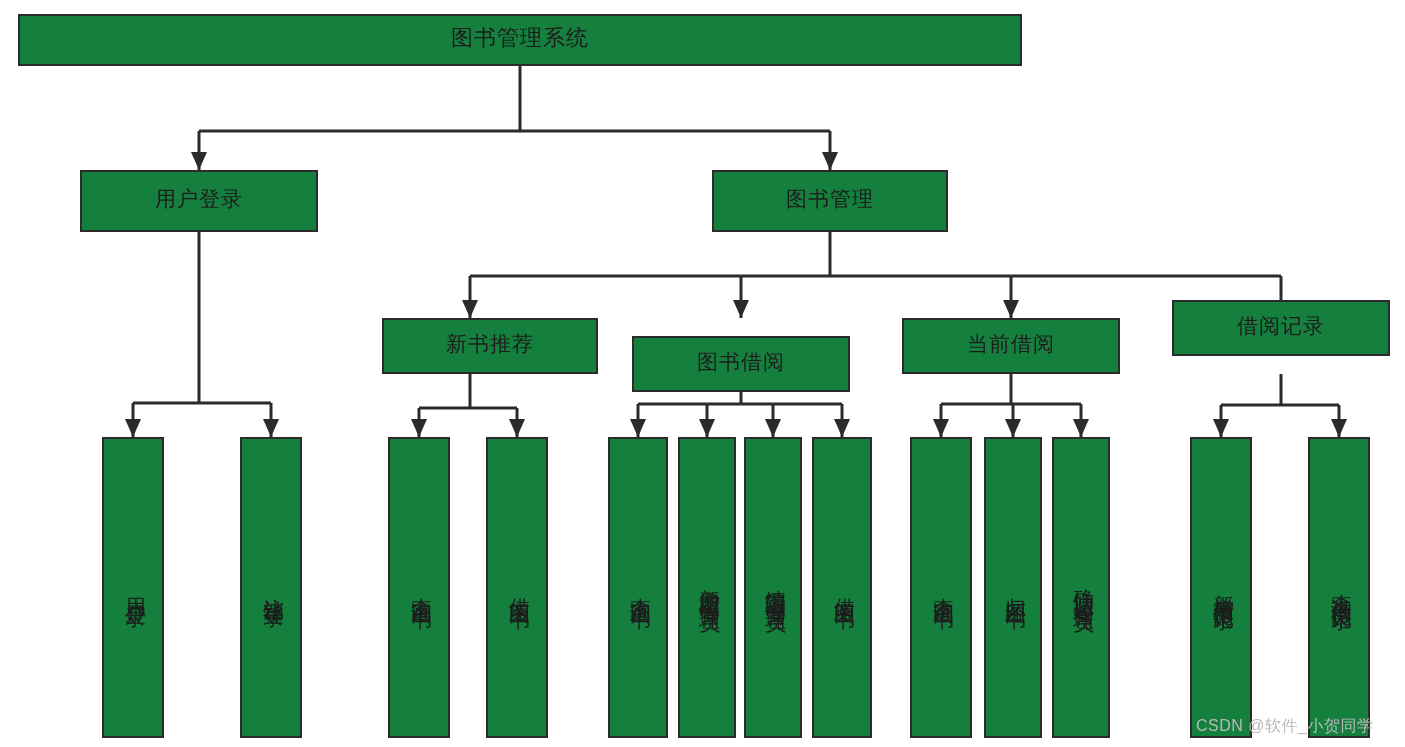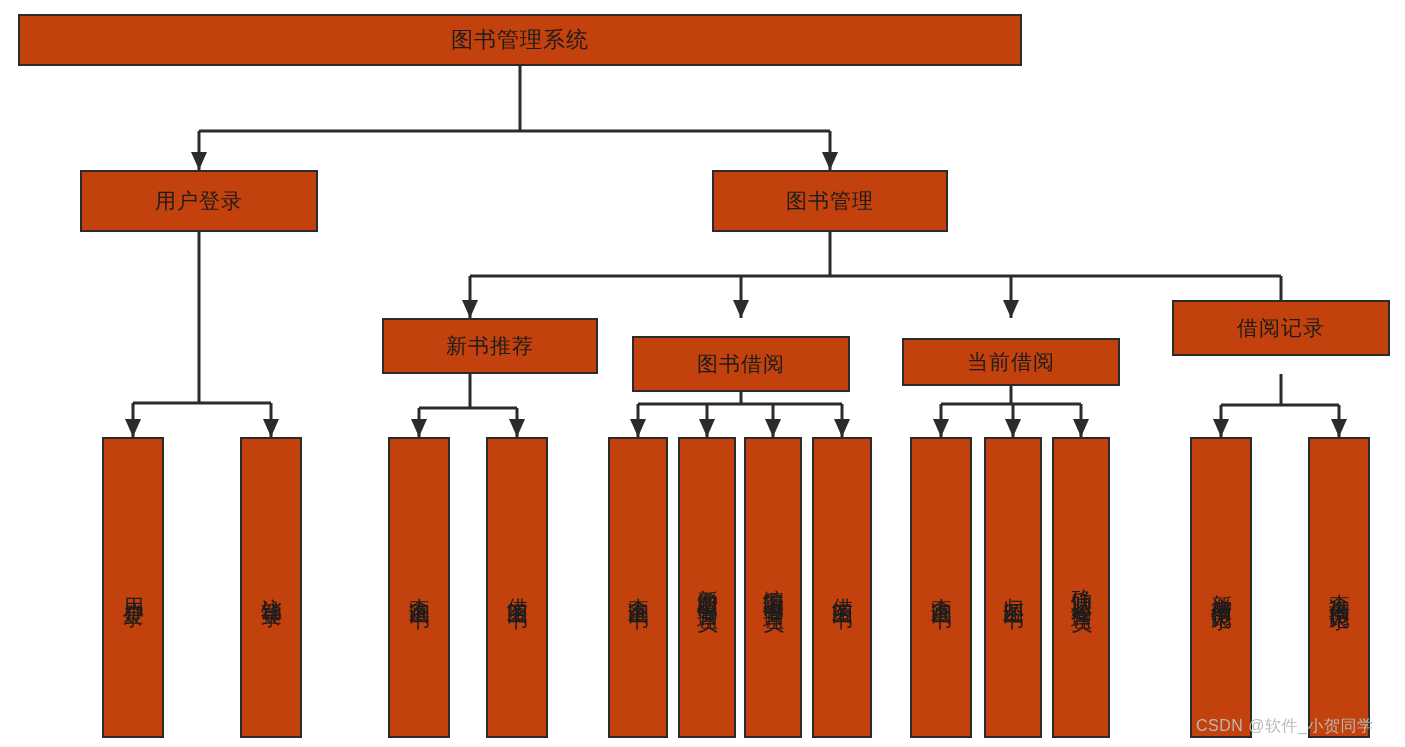--- a/index.html
+++ b/index.html
@@ -21,27 +21,28 @@
     position: absolute;
     left: 0;
     top: 0;
     width: 1405px;
     height: 747px;
     pointer-events: none;
   }
   .node {
     position: absolute;
     box-sizing: border-box;
-    background: #c2410c;
+    background: #15803d;
     border: 2.5px solid #2b2b2b;
     display: flex;
     align-items: center;
     justify-content: center;
     color: #1c1c1c;
     line-height: 1.18;
+    font-family: Liberation Mono, monospace;
   }
   .node.horiz {
     font-size: 21px;
     letter-spacing: 1px;
   }
   .node.vert {
     writing-mode: vertical-rl;
     text-orientation: upright;
     font-size: 21px;
     letter-spacing: 3.5px;
@@ -125,21 +126,21 @@
       </g>
   </svg>
 
   <div class="node root horiz" style="left: 18px; top: 14px; width: 1004px; height: 52px;">图书管理系统</div>
 
   <div class="node horiz" style="left: 80px; top: 170px; width: 238px; height: 62px;">用户登录</div>
   <div class="node horiz" style="left: 712px; top: 170px; width: 236px; height: 62px;">图书管理</div>
 
   <div class="node horiz" style="left: 362px; top: 318px; width: 216px; height: 56px; margin-left: 20px;">新书推荐</div>
   <div class="node horiz" style="left: 632px; top: 336px; width: 218px; height: 56px;">图书借阅</div>
-  <div class="node horiz" style="left: 902px; top: 318px; width: 218px; height: 48px; margin-top: 20px;">当前借阅</div>
+  <div class="node horiz" style="left: 902px; top: 318px; width: 218px; height: 56px;">当前借阅</div>
   <div class="node horiz" style="left: 1172px; top: 300px; width: 218px; height: 56px;">借阅记录</div>
 
   <div class="node vert" style="left: 102px; top: 437px; width: 62px; height: 301px;">用户登录</div>
   <div class="node vert" style="left: 240px; top: 437px; width: 62px; height: 301px;">注销登录</div>
 
   <div class="node vert" style="left: 388px; top: 437px; width: 62px; height: 301px;">查询图书</div>
   <div class="node vert" style="left: 486px; top: 437px; width: 62px; height: 301px;">借阅图书</div>
 
   <div class="node vert" style="left: 608px; top: 437px; width: 60px; height: 301px;">查询图书</div>
   <div class="node vert" style="left: 678px; top: 437px; width: 58px; height: 301px;">新增图书（管理员）</div>

